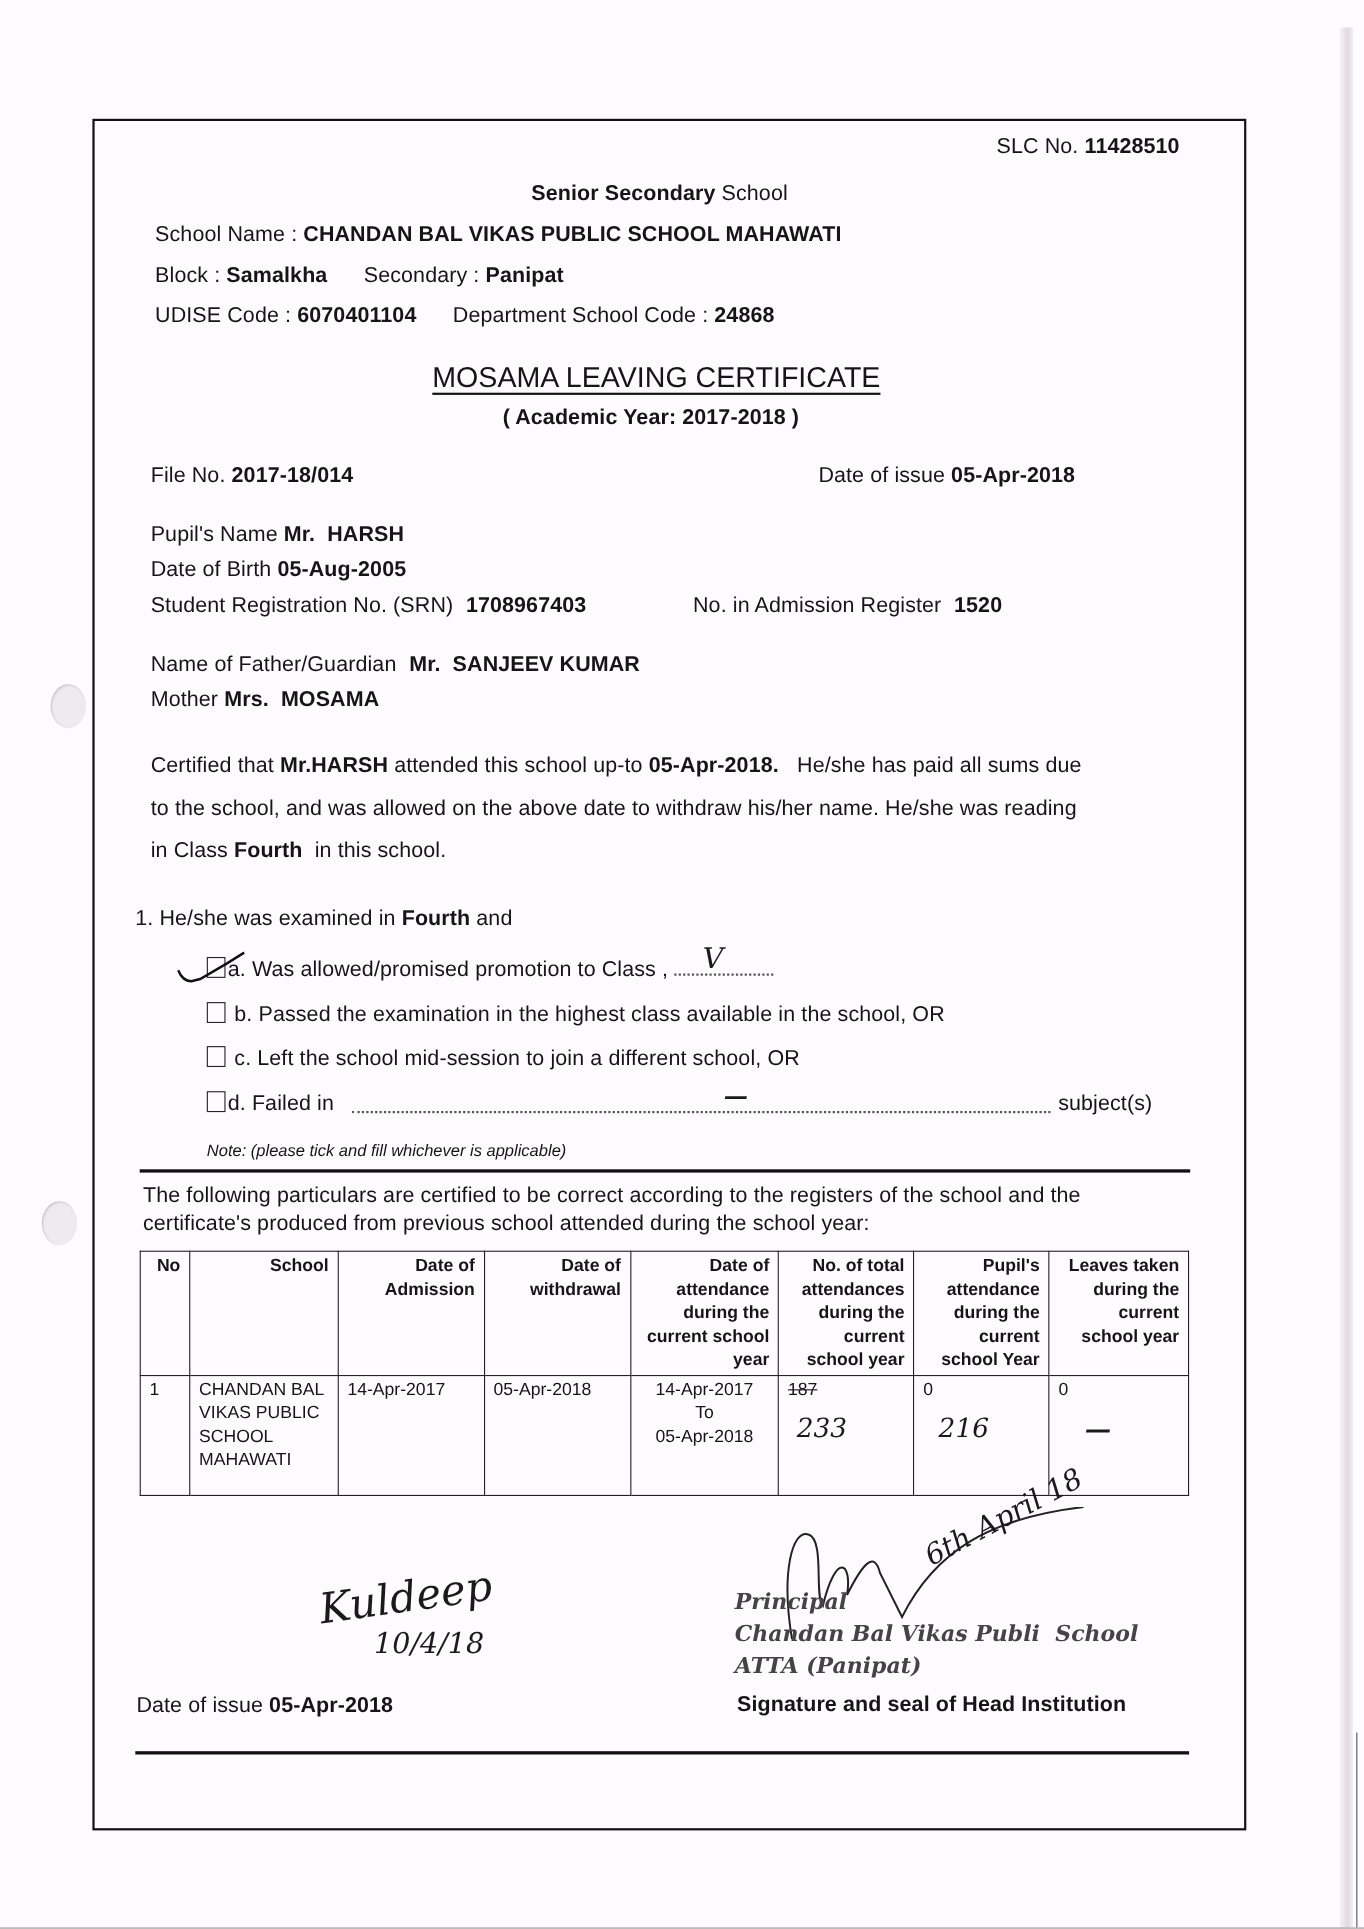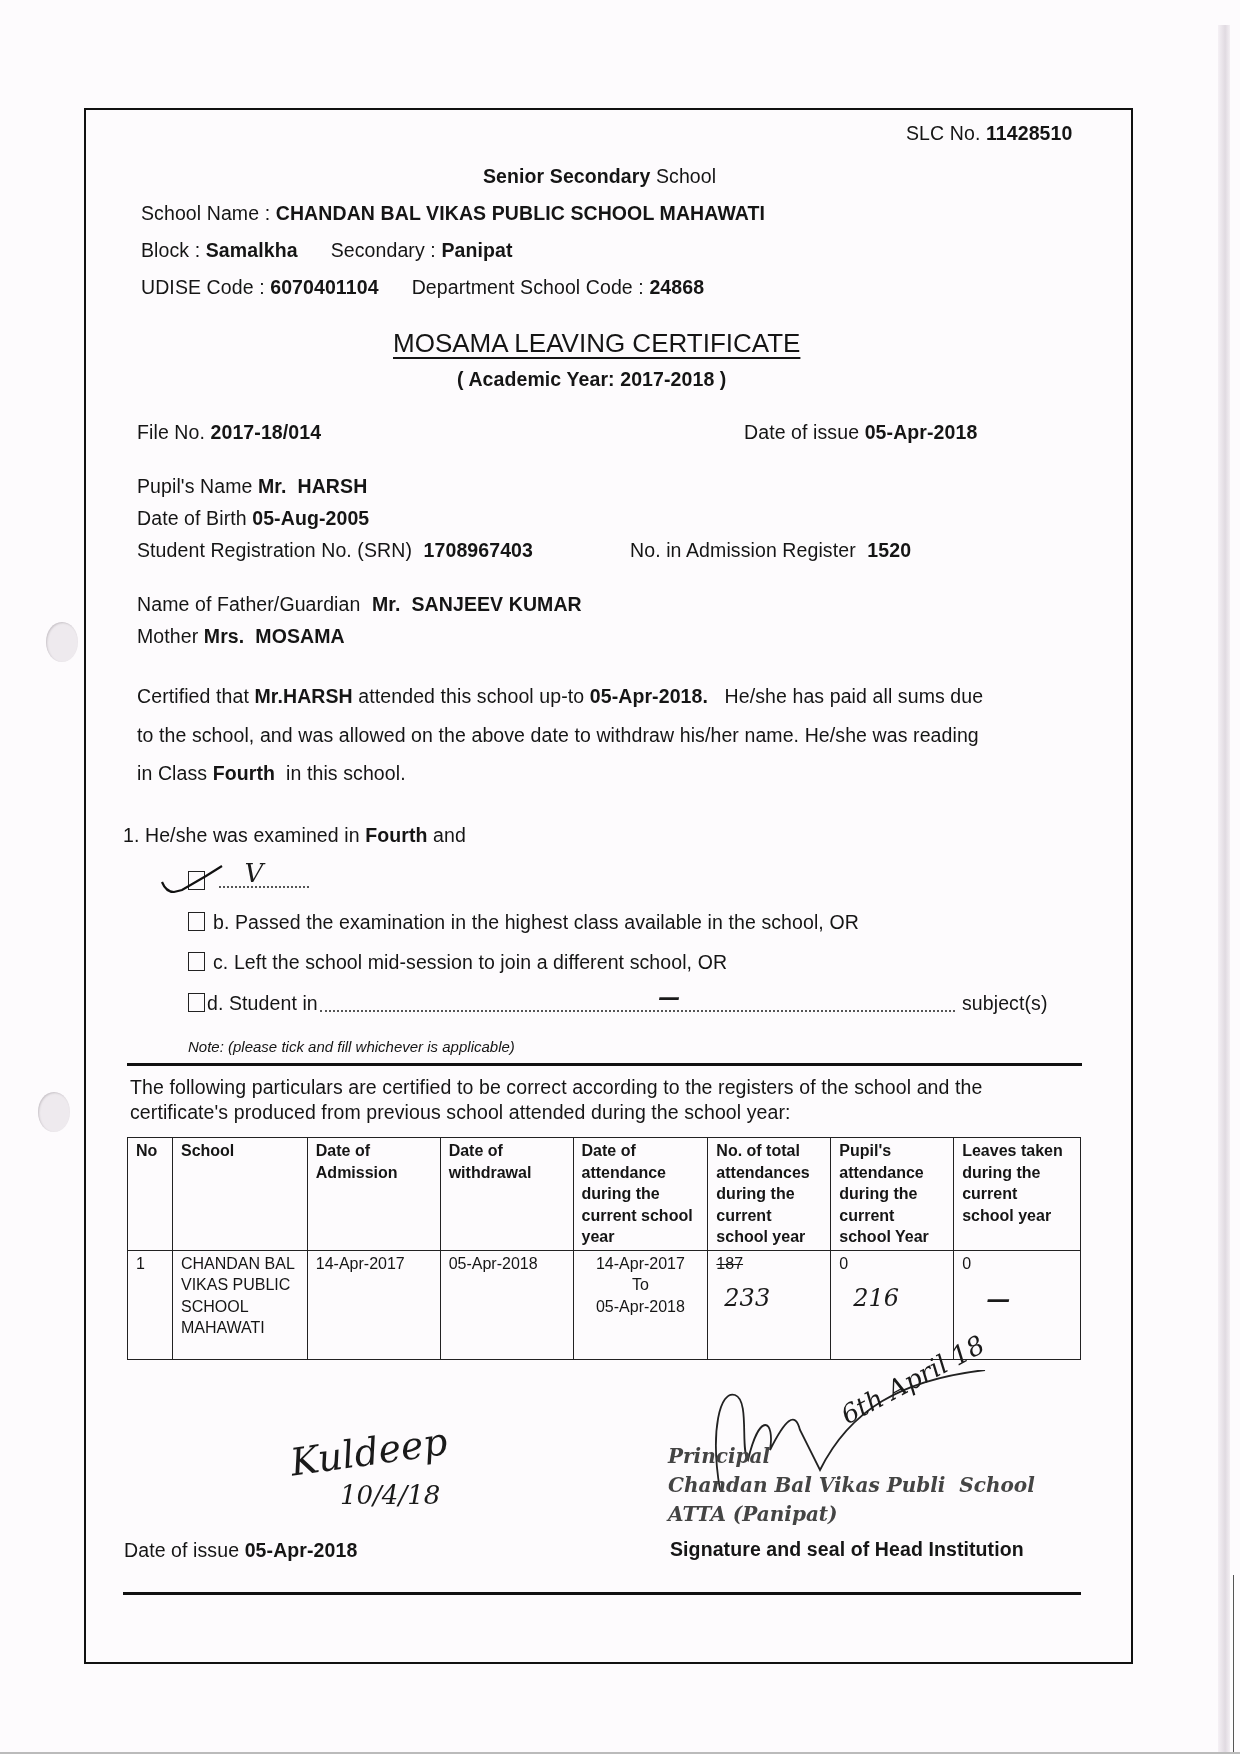--- a/index.html
+++ b/index.html
@@ -39,21 +39,21 @@
   .hand { font-family: "DejaVu Serif", serif; font-style: italic; color: #1a1a1a; }
   .rule { position: absolute; height: 3px; background: #111; }
   table.parts {
     position: absolute; left: 127px; top: 1137px; width: 954px;
     border-collapse: collapse; font-size: 16px; line-height: 21.5px;
   }
   table.parts th, table.parts td {
     border: 1.5px solid #222; vertical-align: top; text-align: left;
     padding: 2px 8px 2px 8px;
   }
-  table.parts th { font-weight: bold; height: 104px; }
+  table.parts th { font-weight: bold; height: 104px; text-align: right; }
   table.parts td { height: 104px; }
   .strike { text-decoration: line-through; }
   .seal { font-family: "DejaVu Serif", serif; font-style: italic; font-weight: bold; color: #444; font-size: 20px; line-height: 28px; }
 </style>
 </head>
 <body>
 
 <div class="edge-right"></div>
 <div class="page-right-line"></div>
 <div class="bottom-strip"></div>
@@ -126,35 +126,35 @@
   <b style="white-space:pre">Mrs.  MOSAMA</b>
 </div>
 
 <div class="abs t" style="left:137px; top:685px; white-space:pre;"><span>Certified that </span><b>Mr.HARSH</b><span> attended this school up-to </span><b>05-Apr-2018.</b><span>   He/she has paid all sums due</span></div>
 <div class="abs t" style="left:137px; top:724px;">to the school, and was allowed on the above date to withdraw his/her name. He/she was reading</div>
 <div class="abs t" style="left:137px; top:762px; white-space:pre;"><span>in Class </span><b>Fourth</b><span>  in this school.</span></div>
 
 <div class="abs t" style="left:123px; top:824px; white-space:pre;"><span>1. He/she was examined in </span><b>Fourth</b><span> and</span></div>
 
 <div class="abs t" style="left:188px; top:870px;">
-  <span class="cb"></span>
+  <span class="cb"></span><span style="margin-left:-6px">a. Was allowed/promised promotion to Class ,</span>
   <span class="dots" style="width:90px; position:relative;"><span class="hand" style="position:absolute; left:26px; top:-14px; font-size:26px;">V</span></span>
 </div>
 <svg class="abs" style="left:160px; top:862px;" width="90" height="34">
   <path d="M2 20 Q6 30 14 30 L22 28 L46 14 L62 4" stroke="#111" stroke-width="2.2" fill="none"></path>
 </svg>
 
 <div class="abs t" style="left:188px; top:911px;">
   <span class="cb"></span><span>b. Passed the examination in the highest class available in the school, OR</span>
 </div>
 <div class="abs t" style="left:188px; top:951px;">
   <span class="cb"></span><span>c. Left the school mid-session to join a different school, OR</span>
 </div>
 <div class="abs t" style="left:188px; top:992px;">
-  <span class="cb" style="margin-right:2px"></span><span>d. Student in</span>
+  <span class="cb" style="margin-right:2px"></span><span>d. Failed in</span>
 </div>
 <div class="abs" style="left:320px; top:996px; width:635px;">
   <span class="dots" style="width:635px; position:relative; display:block;">
       <span class="hand" style="position:absolute; left:338px; top:-12px; font-size:22px; font-weight:bold;">—</span>
     </span>
 </div>
 <div class="abs t" style="left:962px; top:992px;">subject(s)</div>
 
 <div class="abs" style="left:188px; top:1038px; font-size:15px; font-style:italic;">Note: (please tick and fill whichever is applicable)</div>
 

